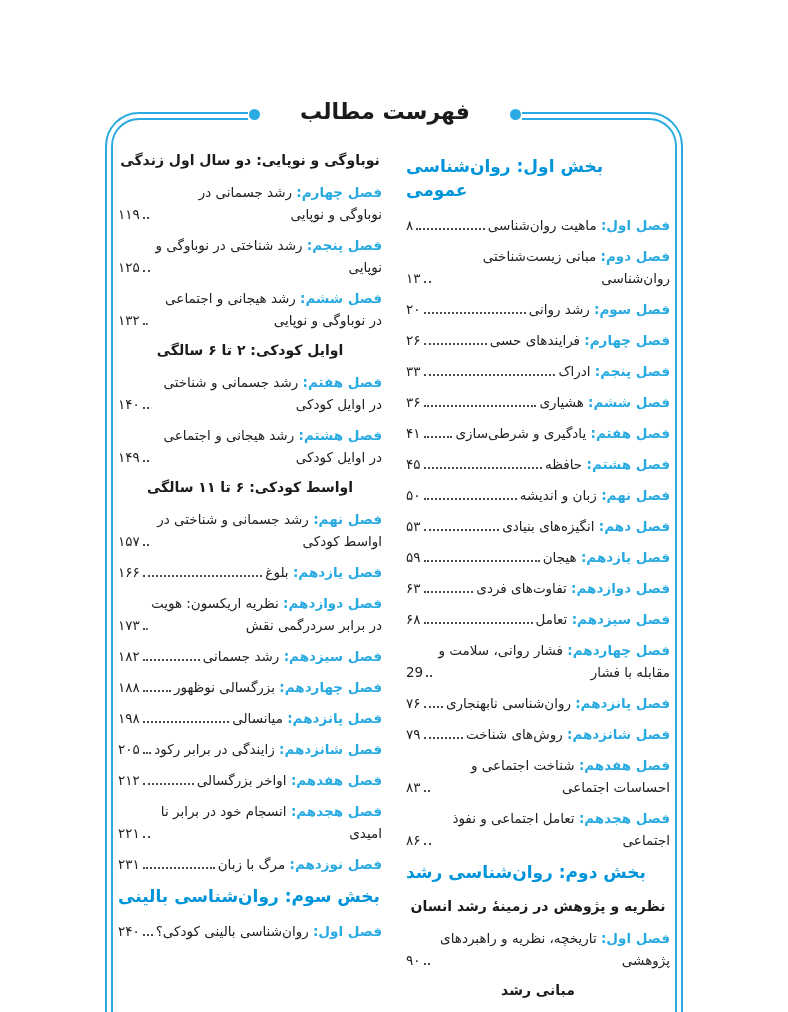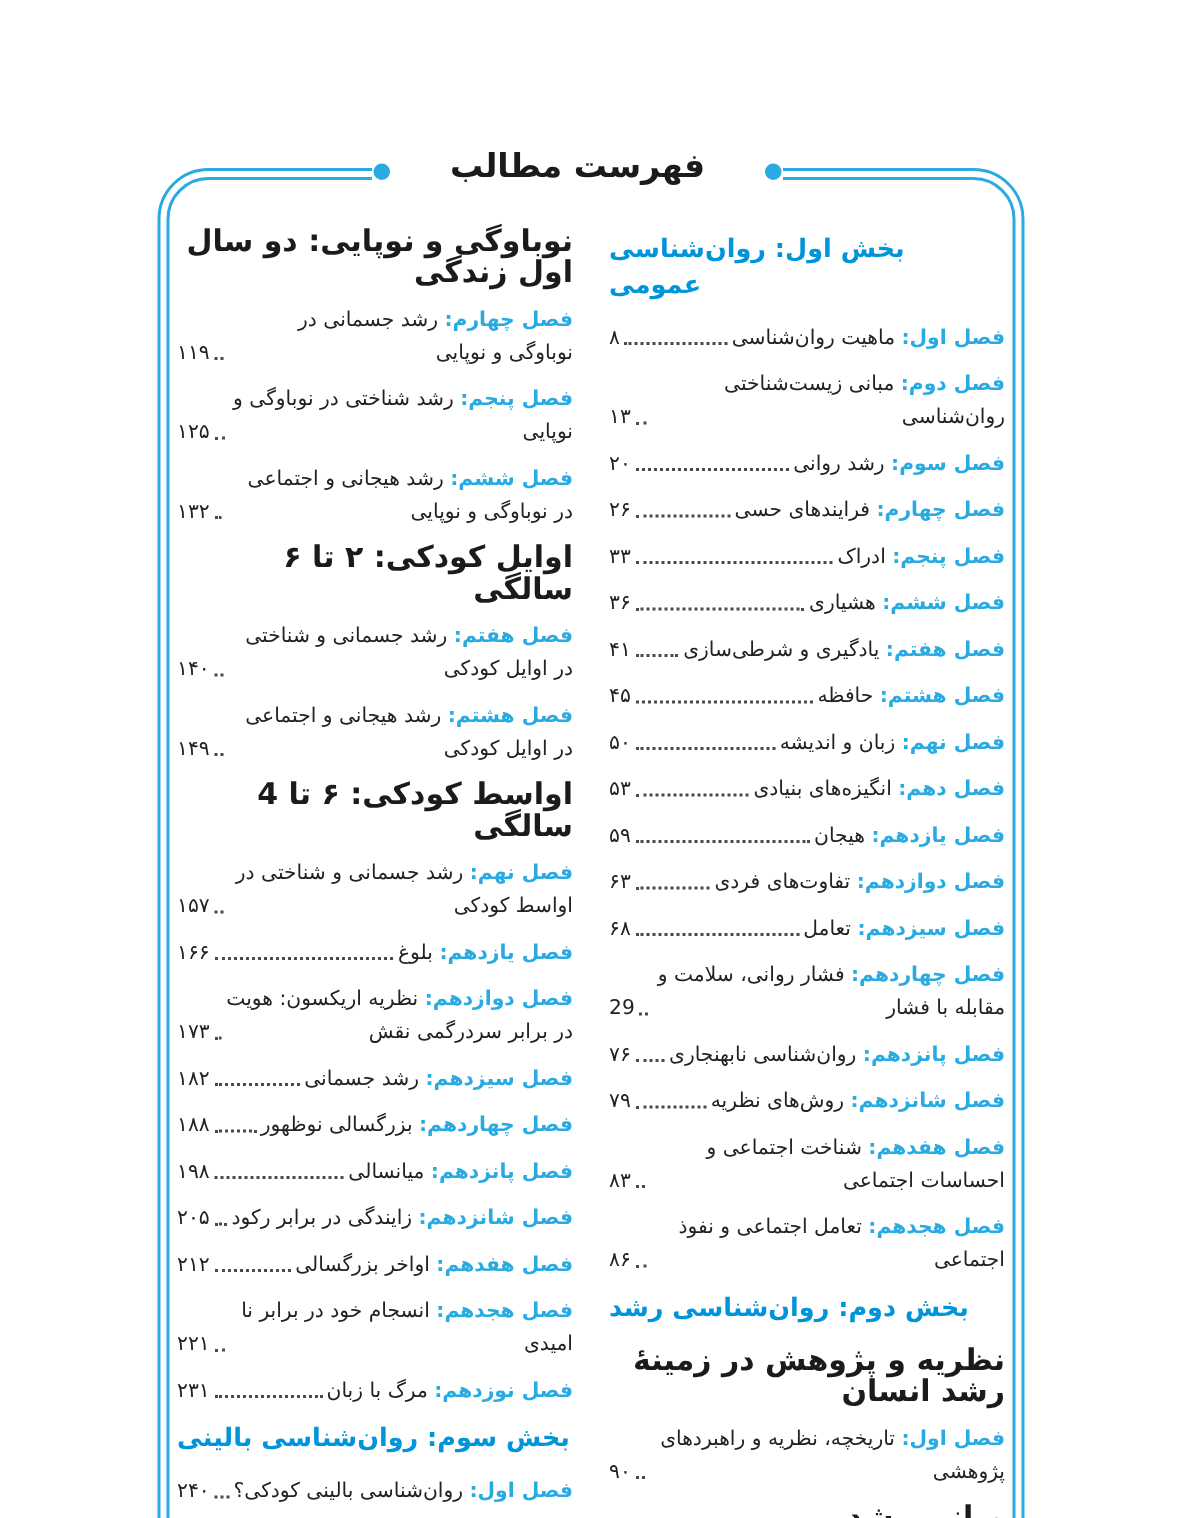--- a/index.html
+++ b/index.html
@@ -37,22 +37,22 @@
   .columns{
     position:absolute;left:118px;top:146px;width:552px;z-index:2;
     direction:rtl;display:flex;gap:24px;
   }
   .col{flex:1 1 0;min-width:0;}
   .part-header{
     color:#0095DA;font-weight:bold;font-size:17px;line-height:24px;
     text-align:left;margin:8px 0 12px;
   }
   .section-header{
-    color:#1b1b1b;font-weight:bold;font-size:20px;line-height:21px;
-    margin:4px 0 10px;
+    color:#1b1b1b;font-weight:bold;font-size:14px;line-height:21px;
+    text-align:center;margin:4px 0 10px;
   }
   .entry{
     display:flex;align-items:flex-end;
     font-size:13.5px;line-height:22px;margin:0 0 9px;
     color:#222222;
   }
   .etext{flex:0 1 auto;min-width:0;}
   .lbl{color:#29ABE2;font-weight:bold;}
   .leader{
     flex:1 1 8px;min-width:0;align-self:flex-end;
@@ -145,21 +145,21 @@
         <span class="etext"><span class="lbl">فصل چهاردهم:</span><span> فشار روانی، سلامت و مقابله با فشار</span></span>
         <span class="leader"></span>
         <span class="pg">29</span>
       </div>
       <div class="entry">
         <span class="etext"><span class="lbl">فصل پانزدهم:</span><span> روان‌شناسی نابهنجاری</span></span>
         <span class="leader"></span>
         <span class="pg">۷۶</span>
       </div>
       <div class="entry">
-        <span class="etext"><span class="lbl">فصل شانزدهم:</span><span> روش‌های نظریه</span></span>
+        <span class="etext"><span class="lbl">فصل شانزدهم:</span><span> روش‌های شناخت</span></span>
         <span class="leader"></span>
         <span class="pg">۷۹</span>
       </div>
       <div class="entry">
         <span class="etext"><span class="lbl">فصل هفدهم:</span><span> شناخت اجتماعی و احساسات اجتماعی</span></span>
         <span class="leader"></span>
         <span class="pg">۸۳</span>
       </div>
       <div class="entry">
         <span class="etext"><span class="lbl">فصل هجدهم:</span><span> تعامل اجتماعی و نفوذ اجتماعی</span></span>
@@ -200,21 +200,21 @@
       <div class="entry">
         <span class="etext"><span class="lbl">فصل هفتم:</span><span> رشد جسمانی و شناختی در اوایل کودکی</span></span>
         <span class="leader"></span>
         <span class="pg">۱۴۰</span>
       </div>
       <div class="entry">
         <span class="etext"><span class="lbl">فصل هشتم:</span><span> رشد هیجانی و اجتماعی در اوایل کودکی</span></span>
         <span class="leader"></span>
         <span class="pg">۱۴۹</span>
       </div>
-      <div class="section-header">اواسط کودکی: ۶ تا 4 سالگی</div>
+      <div class="section-header">اواسط کودکی: ۶ تا ۱۱ سالگی</div>
       <div class="entry">
         <span class="etext"><span class="lbl">فصل نهم:</span><span> رشد جسمانی و شناختی در اواسط کودکی</span></span>
         <span class="leader"></span>
         <span class="pg">۱۵۷</span>
       </div>
       <div class="entry">
         <span class="etext"><span class="lbl">فصل یازدهم:</span><span> بلوغ</span></span>
         <span class="leader"></span>
         <span class="pg">۱۶۶</span>
       </div>

